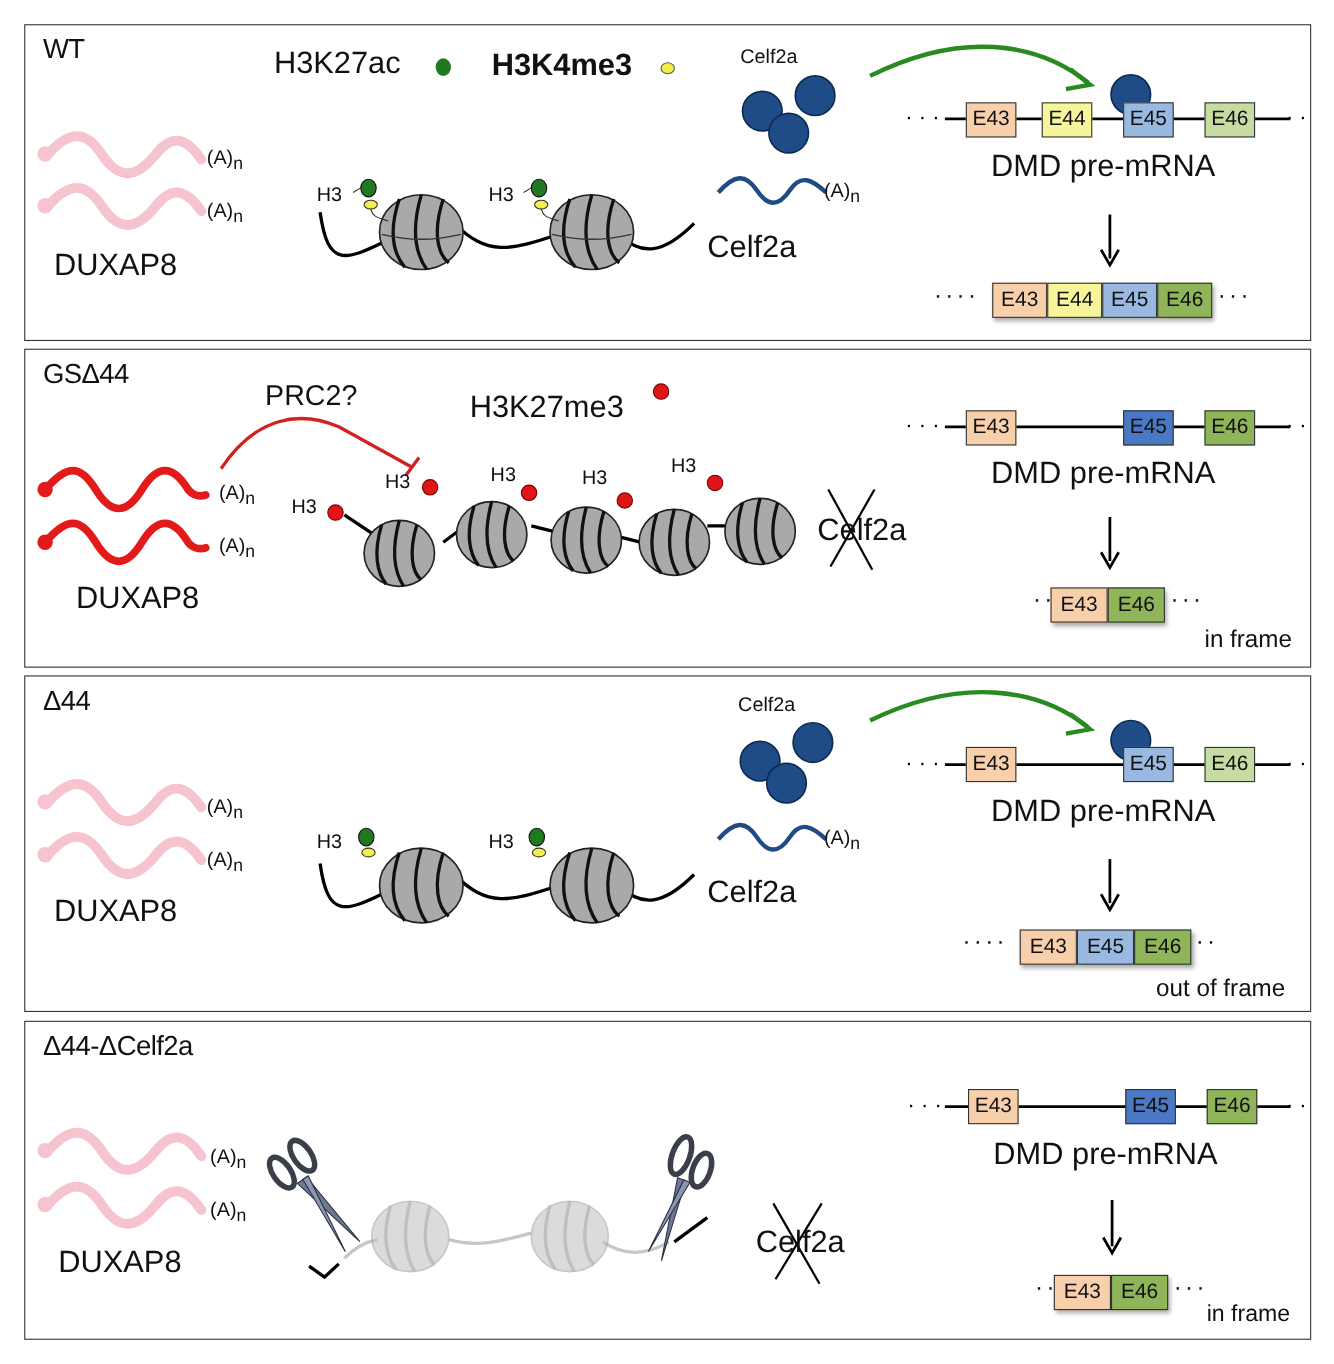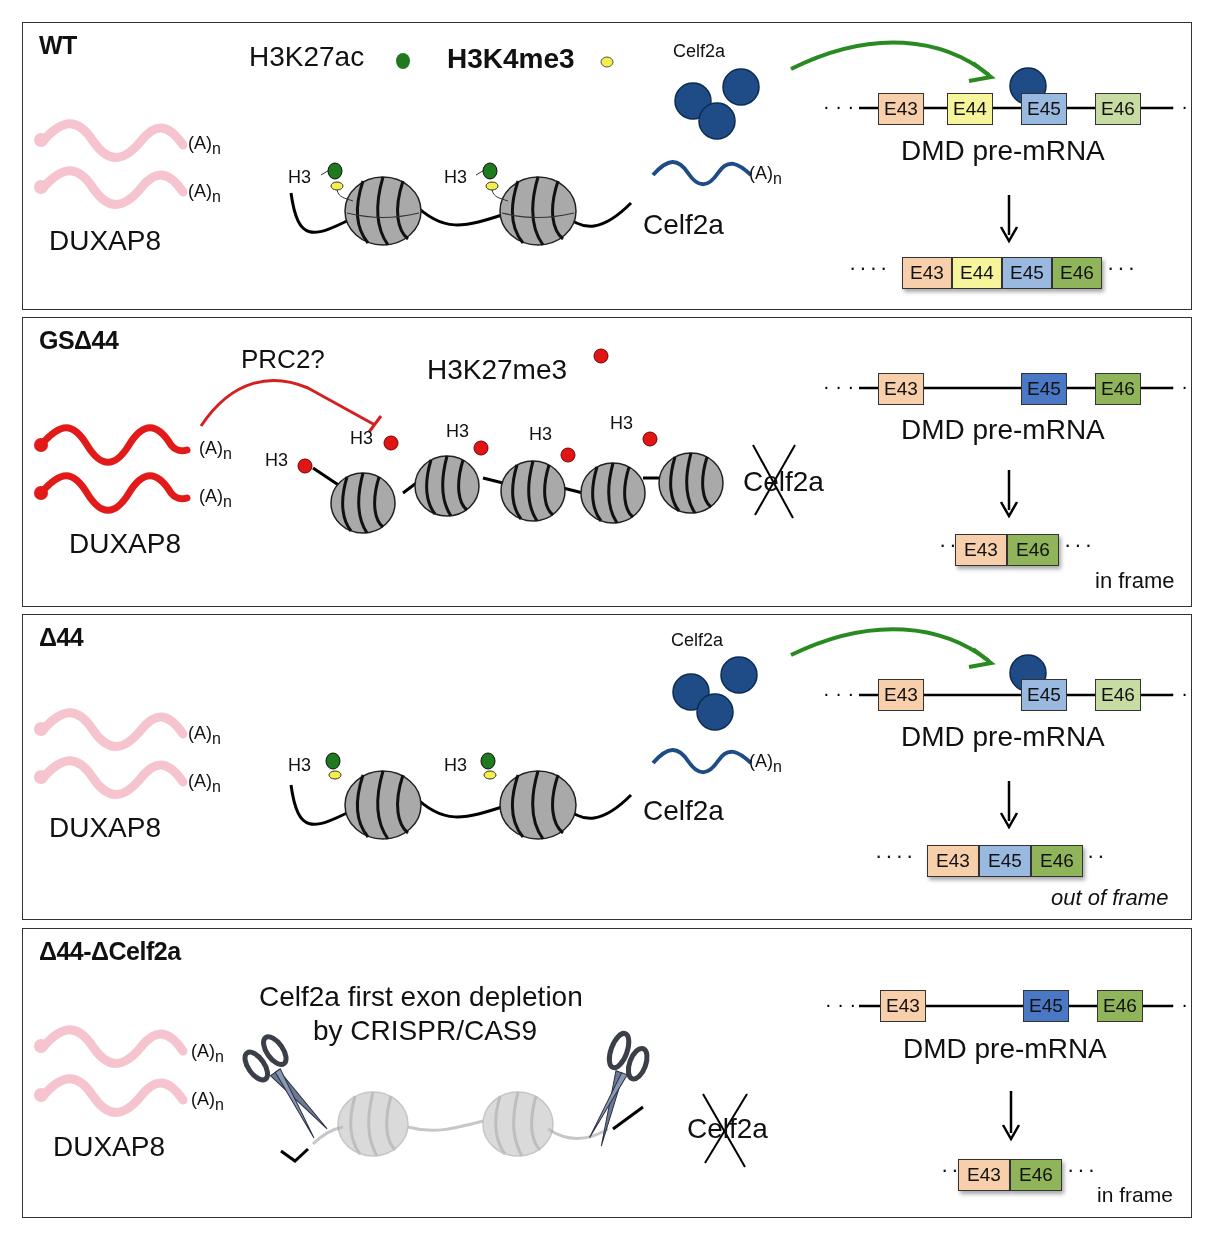--- a/index.html
+++ b/index.html
@@ -1,20 +1,20 @@
 <!DOCTYPE html>
 <html><head>
 <meta charset="utf-8">
 <style>
   html, body { margin:0; padding:0; background:#ffffff; }
   body { width:1213px; height:1240px; position:relative; overflow:hidden;
          font-family:"Liberation Sans", sans-serif; color:#111; }
   .panel { position:absolute; left:22px; width:1170px; border:1.5px solid #333; background:#fff; box-sizing:border-box; }
   .panel svg { position:absolute; left:0; top:0; }
-  .ptitle { position:absolute; left:16px; top:8px; font-weight:bold; font-size:25px; letter-spacing:-0.5px; }
+  .ptitle { position:absolute; left:16px; top:8px; font-weight:normal; font-size:25px; letter-spacing:-0.5px; }
   .t { position:absolute; white-space:nowrap; }
   .big { font-size:28px; }
   .mid { font-size:26px; }
   .sm  { font-size:18px; }
   .xs  { font-size:16px; }
   .exon { position:absolute; height:32px; border:1.3px solid #333; box-sizing:border-box; font-size:19px;
           display:flex; align-items:center; justify-content:center; }
   .dots { position:absolute; font-size:22px; letter-spacing:3px; }
   .shadow { box-shadow: 2px 3px 4px rgba(0,0,0,0.35); }
 </style>
@@ -249,21 +249,21 @@
   <div class="exon" style="left:855px;top:64px;width:46px;background:#f7cfab;">E43</div>
   <div class="exon" style="left:998px;top:64px;width:46px;background:#9ab9e0;">E45</div>
   <div class="exon" style="left:1072px;top:64px;width:46px;background:#c7dca3;">E46</div>
   <div class="t big" style="left:878px;top:106px;">DMD pre-mRNA</div>
 
   <div class="dots" style="left:852px;top:228px;">····</div>
   <div class="exon shadow" style="left:904px;top:230px;width:52px;background:#f7cfab;">E43</div>
   <div class="exon shadow" style="left:956px;top:230px;width:52px;background:#9ab9e0;">E45</div>
   <div class="exon shadow" style="left:1008px;top:230px;width:52px;background:#8fb45a;">E46</div>
   <div class="dots" style="left:1064px;top:228px;">··</div>
-  <div class="t mid" style="left:1028px;top:270px;font-size:22px;font-style:italic;">out of frame</div>
+  <div class="t mid" style="left:1028px;top:270px;font-size:22px;">out of frame</div>
 </div>
 
 <div class="panel" style="top:928px;height:290px;">
   <svg width="1170" height="290">
     <g stroke="#f6c4cf" stroke-width="9" fill="none" stroke-linecap="round">
       <path d="M20,118 C40,95 55,95 70,118 C85,140 100,140 118,118 C132,100 145,100 160,122"></path>
       <path d="M20,167 C40,144 55,144 70,167 C85,189 100,189 118,167 C132,149 145,149 160,171"></path>
     </g>
     <circle cx="18" cy="117" r="7" fill="#f6c4cf"></circle>
     <circle cx="18" cy="166" r="7" fill="#f6c4cf"></circle>
@@ -298,22 +298,20 @@
       <line x1="724" y1="165" x2="682" y2="234"></line>
     </g>
     <line x1="836" y1="77" x2="1150" y2="77" stroke="#000" stroke-width="2.5"></line>
     <text x="802" y="82" font-size="20">· · ·</text>
     <text x="1146" y="82" font-size="20">· ·</text>
     <line x1="988" y1="162" x2="988" y2="204" stroke="#000" stroke-width="2.5"></line>
     <path d="M980,196 L988,210 L996,196" stroke="#000" stroke-width="2.5" fill="none"></path>
   </svg>
 
   <div class="ptitle">Δ44-ΔCelf2a</div>
-  <div class="t big" style="left:236px;top:52px;">Celf2a first exon depletion</div>
-  <div class="t big" style="left:290px;top:86px;">by CRISPR/CAS9</div>
 
   <div class="t sm" style="left:168px;top:112px;"><span>(A)</span><sub class="xs">n</sub></div>
   <div class="t sm" style="left:168px;top:160px;"><span>(A)</span><sub class="xs">n</sub></div>
   <div class="t big" style="left:30px;top:202px;">DUXAP8</div>
 
   <div class="t big" style="left:664px;top:184px;">Celf2a</div>
 
   <div class="exon" style="left:857px;top:61px;width:46px;background:#f7cfab;">E43</div>
   <div class="exon" style="left:1000px;top:61px;width:46px;background:#4a78c4;">E45</div>
   <div class="exon" style="left:1074px;top:61px;width:46px;background:#8fb45a;">E46</div>

